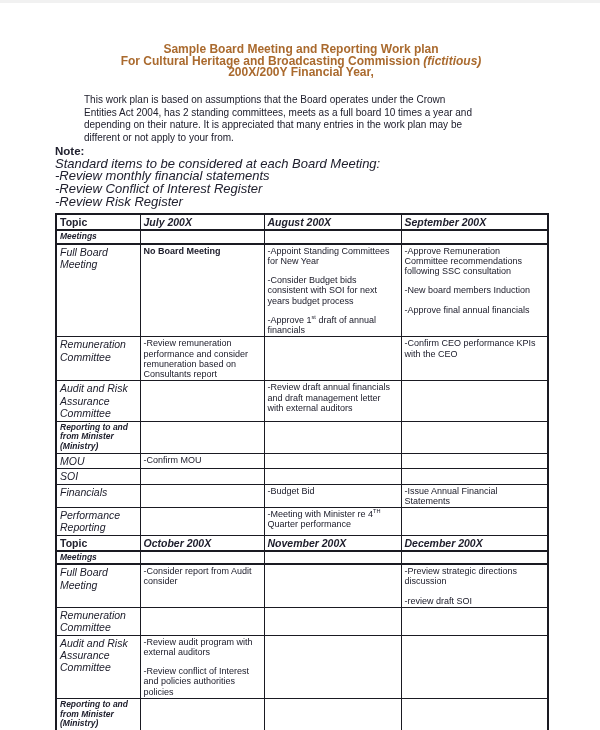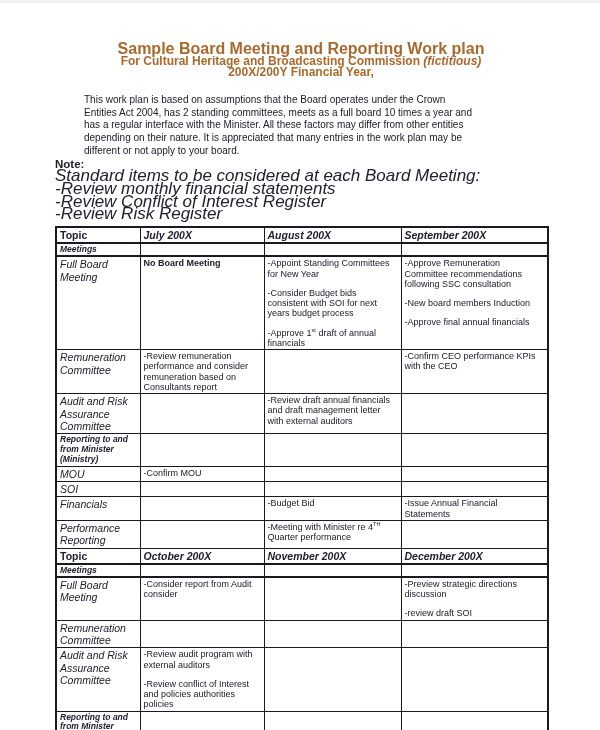--- a/index.html
+++ b/index.html
@@ -12,27 +12,27 @@
     width:600px;height:730px;background:#ffffff;
     font-family:"Liberation Sans","DejaVu Sans",sans-serif;
     color:var(--text);
     overflow:hidden;
   }
   .page{position:relative;width:600px;height:730px;background:#fff;}
   .scan-edge{position:absolute;top:0;left:0;width:100%;height:3px;background:#f1f1f1;}
   .content{position:absolute;left:55px;top:42px;width:492px;}
 
   .title-block{text-align:center;}
-  .doc-title{color:var(--accent);font-weight:bold;font-size:16px;line-height:14px;}
+  .doc-title{color:var(--accent);font-weight:bold;font-size:12px;line-height:14px;}
   .doc-subtitle{color:var(--accent);font-weight:bold;font-size:12px;line-height:10.5px;}
   .ital{font-style:italic;}
 
   .intro{margin-top:17px;font-size:10px;line-height:12.7px;margin-left:29px;}
   .note-label{font-weight:bold;font-size:11.5px;line-height:12.7px;}
-  .note-list{font-style:italic;font-size:17px;line-height:12.7px;}
+  .note-list{font-style:italic;font-size:13px;line-height:12.7px;}
 
   table.plan-table{
     border-collapse:collapse;table-layout:fixed;width:492px;margin-top:5px;
     border:2px solid var(--border);
   }
   .plan-table th,.plan-table td{
     border:1px solid var(--border);vertical-align:top;padding:1px 3px;
     overflow:hidden;
   }
   tr.row-header th{border-bottom:2px solid var(--border);}
@@ -57,23 +57,22 @@
 
     <div class="title-block">
       <div class="doc-title">Sample Board Meeting and Reporting Work plan</div>
       <div class="doc-subtitle"><span>For Cultural Heritage and Broadcasting Commission </span><span class="ital">(fictitious)</span></div>
       <div class="doc-subtitle">200X/200Y Financial Year,</div>
     </div>
 
     <div class="intro">
         <div class="intro-line">This work plan is based on assumptions that the Board operates under the Crown</div>
         <div class="intro-line">Entities Act 2004, has 2 standing committees, meets as a full board 10 times a year and</div>
-        <div class="intro-line">has a regular interface with the Minister.  All these factors may differ from other entities</div>
         <div class="intro-line">depending on their nature. It is appreciated that many entries in the work plan may be</div>
-        <div class="intro-line">different or not apply to your board.</div>
+        <div class="intro-line">different or not apply to your from.</div>
       </div>
 
     <div class="note-label">Note:</div>
     <div class="note-list">
         <div class="note-item">Standard items to be considered at each Board Meeting:</div>
         <div class="note-item">-Review monthly financial statements</div>
         <div class="note-item">-Review Conflict of Interest Register</div>
         <div class="note-item">-Review Risk Register</div>
       </div>
 

